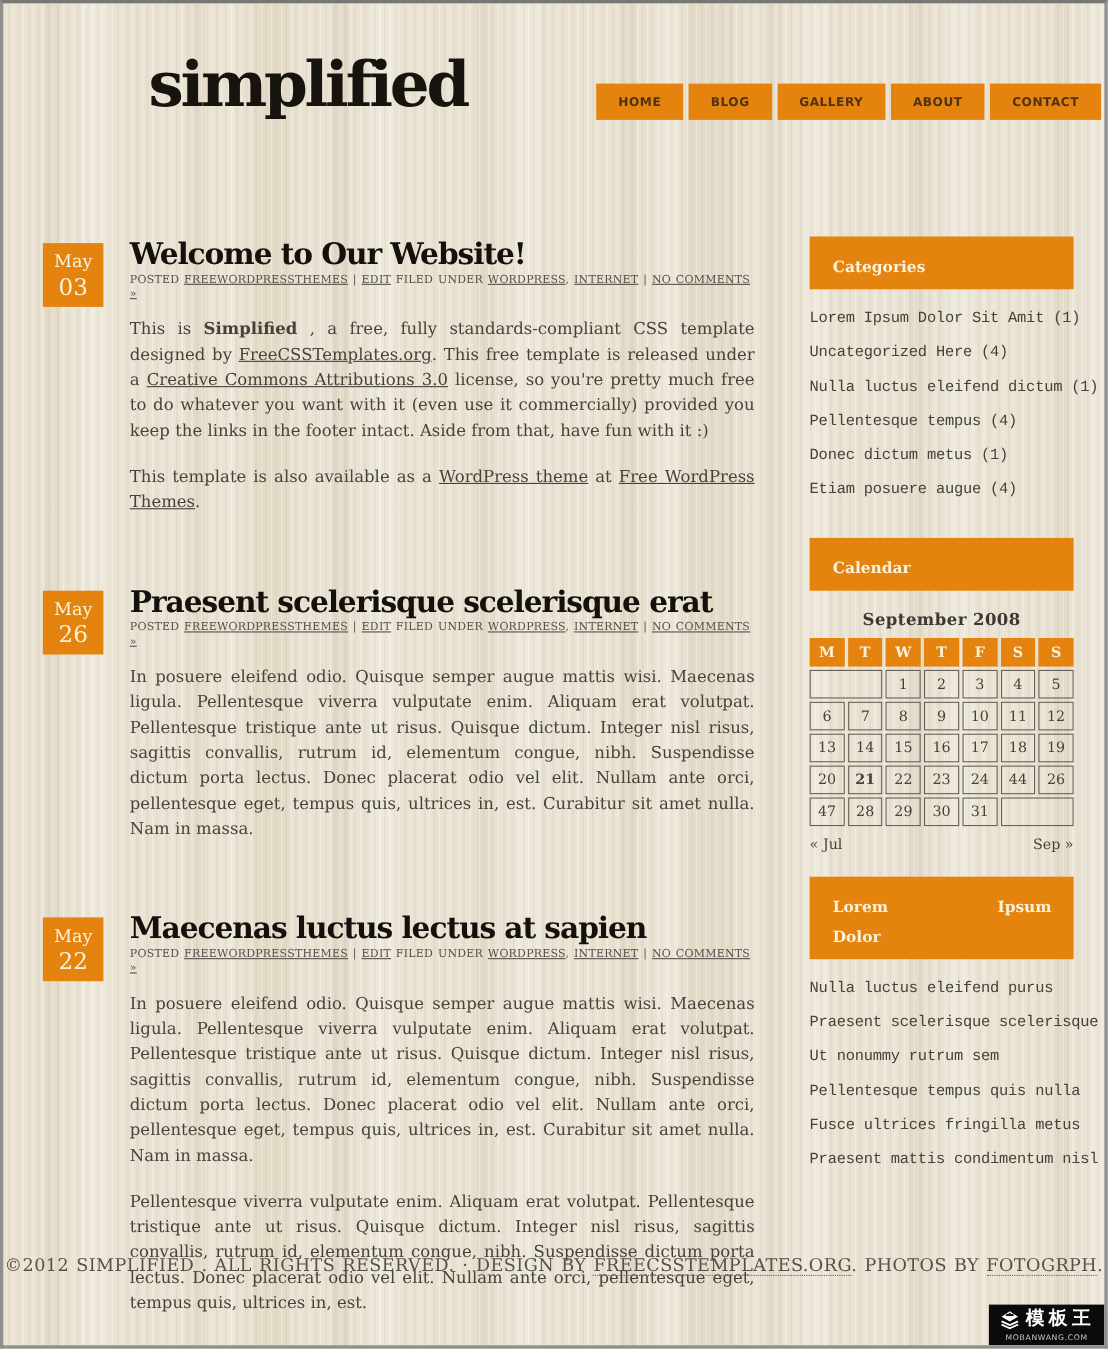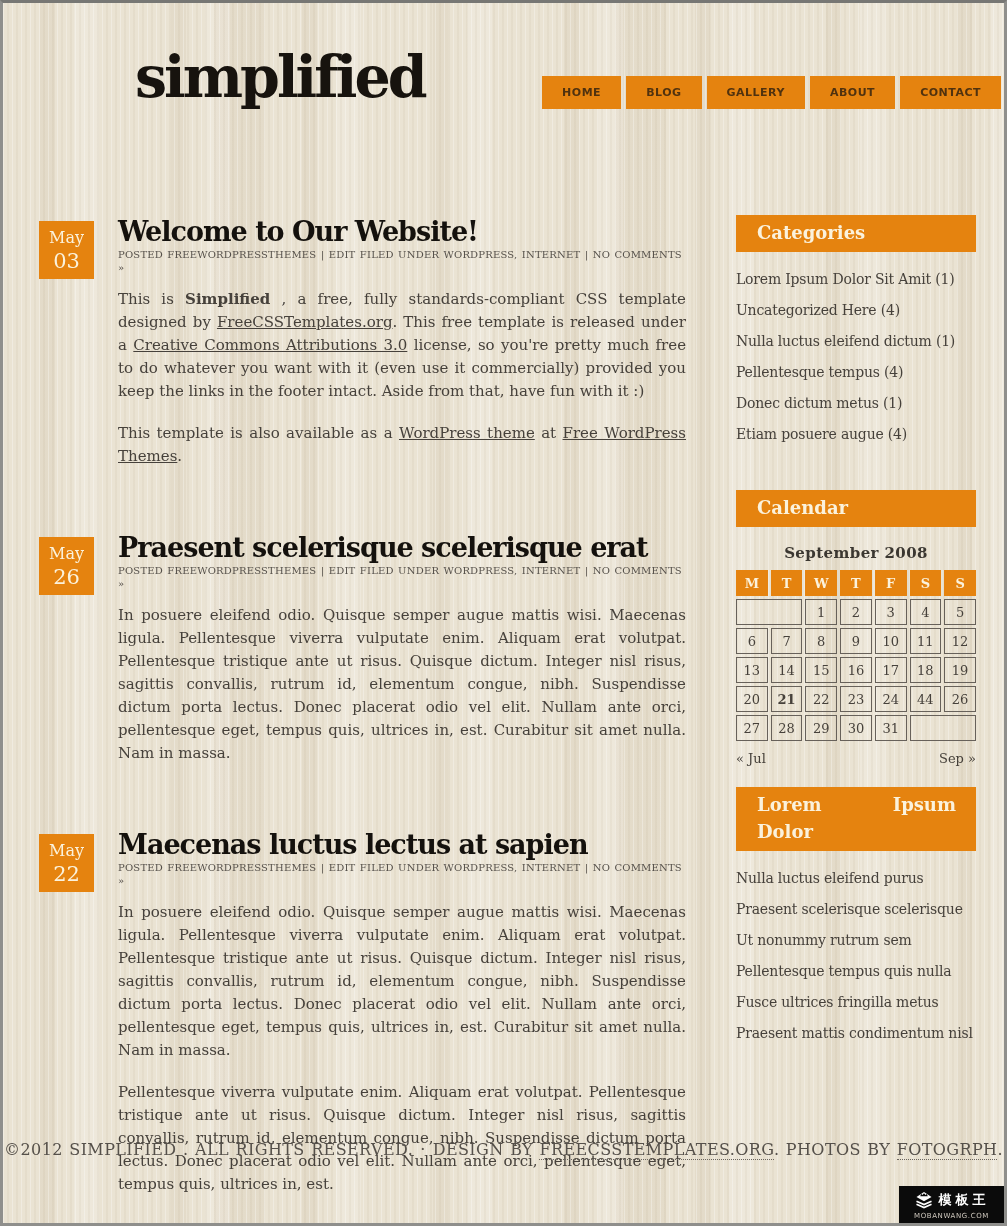--- a/index.html
+++ b/index.html
@@ -34,37 +34,37 @@
   .posts { position:absolute; left:36px; top:212px; width:647px; }
   .post { position:relative; padding-left:79px; margin-bottom:63px; }
   .date-badge {
     position:absolute; left:0; top:6px; width:55px; height:58px;
     background:#E5830F; color:#FBF2DC; text-align:center;
   }
   .date-month { font-size:16px; line-height:22px; margin-top:6px; }
   .date-day   { font-size:21px; line-height:25px; }
   .post-title { margin:0; font-size:27px; line-height:33px; font-weight:bold; color:#14110D; letter-spacing:-1px; cursor:pointer; }
   .post-meta  { margin:0 0 14px; font-size:10px; line-height:13px; color:#55504A; letter-spacing:.2px; word-spacing:1px; }
-  .meta-link  { cursor:pointer; }
+  .meta-link  { text-decoration:underline; cursor:pointer; }
   .post-body  { margin:0 0 19px; font-size:15px; line-height:23px; color:#46413B; text-align:justify; }
   .body-link  { text-decoration:underline; cursor:pointer; }
   .bold { font-weight:bold; }
   
   .sidebar { position:absolute; left:733px; top:212px; width:240px; }
   .widget-header {
     background:#E5830F; color:#FBF2DC;
-    font-size:18px; font-weight:bold; line-height:27px;
-    padding:4px 20px 6px 21px;
+    font-size:14px; font-weight:bold; line-height:27px;
+    padding:15px 20px 6px 21px;
   }
   .widget-list { list-style:none; margin:12px 0 0; padding:0; }
   .widget-list li {
     font-size:14px; letter-spacing:-.2px; line-height:31px;
-    color:#46413B; white-space:nowrap; cursor:pointer;
-  }
-  .calendar-widget { margin-top:40px; }
+    color:#46413B; white-space:nowrap; cursor:pointer;font-family:Liberation Mono, monospace;
+  }
+  .calendar-widget { margin-top:28px; }
   .cal-month { text-align:center; font-weight:bold; font-size:15px; color:#3B3731; margin:17px 0 5px; letter-spacing:.4px; }
   .cal-table { border-collapse:separate; border-spacing:3px; table-layout:fixed; width:246px; margin:0 -3px; }
   .cal-table th {
     background:#E5830F; color:#FBF2DC; font-size:13px; font-weight:bold;
     height:26px; text-align:center;
   }
   .cal-table td {
     border:1px solid #67615A; height:26px; text-align:center;
     font-size:13px; color:#46413B;
   }
@@ -81,21 +81,21 @@
   }
   .footer-link { border-bottom:1px dotted #6B655E; cursor:pointer; }
   .footer-sep { padding:0 7px; }
   
   .watermark {
     position:absolute; right:0; bottom:0; width:105px; height:37px;
     background:#0B0B0B; display:flex; flex-direction:column;
     align-items:center; justify-content:center;
   }
   .wm-top { display:flex; align-items:center; gap:5px; }
-  .wm-cn { color:#FFFFFF; font-size:13px; font-weight:bold; letter-spacing:4px; line-height:15px; }
+  .wm-cn { color:#FFFFFF; font-size:17px; font-weight:bold; letter-spacing:4px; line-height:15px; }
   .wm-domain { color:#CFC8BE; font-size:7px; font-family:"DejaVu Sans", sans-serif; letter-spacing:.6px; margin-top:2px; line-height:8px; }
 </style>
 </head>
 <body>
 
 <div class="page">
 
   <div class="logo">simplified</div>
 
   <nav class="main-nav">
@@ -197,21 +197,21 @@
             <tr>
               <td>20</td>
               <td class="cal-bold">21</td>
               <td>22</td>
               <td>23</td>
               <td>24</td>
               <td>44</td>
               <td>26</td>
             </tr>
             <tr>
-              <td>27</td>
+              <td>47</td>
               <td>28</td>
               <td>29</td>
               <td>30</td>
               <td>31</td>
               <td colspan="2"></td>
             </tr>
           </tbody>
       </table>
       <div class="cal-nav">
         <span>« Jul</span>

